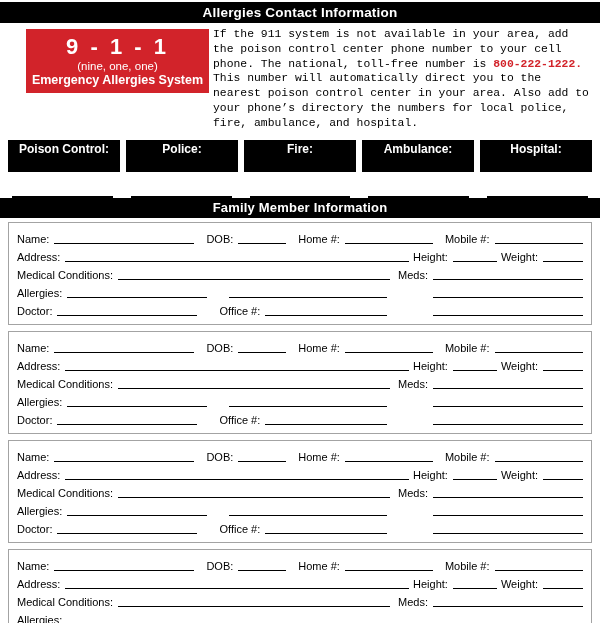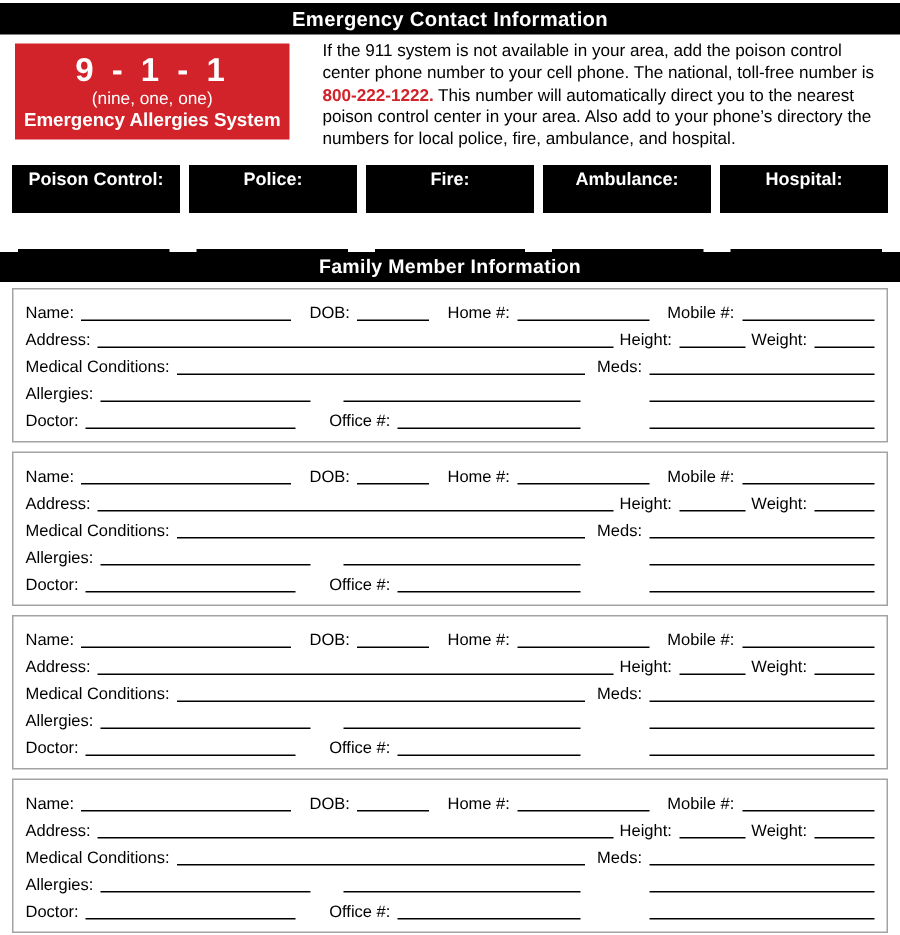--- a/index.html
+++ b/index.html
@@ -10,29 +10,29 @@
   *{box-sizing:border-box;}
   html,body{margin:0;padding:0;}
   body{
     width:600px;height:623px;overflow:hidden;background:#fff;color:#000;
     font-family:"Liberation Sans",sans-serif;
   }
   .bar{background:#000;color:#fff;font-weight:bold;text-align:center;}
   .bar1{margin-top:2px;height:21px;line-height:21px;font-size:13.5px;letter-spacing:.2px;}
   .bar2{height:20px;line-height:20px;font-size:13px;letter-spacing:.2px;}
 
-  .top-row{display:flex;padding:6px 10px 0 10px;gap:22px;}
+  .top-row{display:flex;padding:6px 10px 0 10px;gap:4px;margin-left:16px;}
   .badge{
     width:183px;height:64px;flex-shrink:0;background:var(--red);color:#fff;
     display:flex;flex-direction:column;justify-content:center;align-items:center;text-align:center;
   }
   .badge-number{font-size:22px;font-weight:bold;letter-spacing:3px;line-height:25px;}
   .badge-words{font-size:11.5px;font-weight:normal;line-height:14px;}
   .badge-system{font-size:12.5px;font-weight:bold;line-height:15px;}
-  .para{flex:1;font-size:11.4px;line-height:14.8px;margin-top:-2px;}
+  .para{flex:1;font-size:11.4px;line-height:14.8px;margin-top:-2px;font-family:Liberation Mono, monospace;}
   .para .phone{color:var(--red);font-weight:bold;}
 
   .contact-row{display:flex;gap:6px;padding:0 8px;margin-top:9px;}
   .contact-label{
     flex:1;background:#000;color:#fff;font-weight:bold;font-size:12px;
     height:32px;line-height:18px;text-align:center;
   }
   .contact-lines{display:flex;gap:18px;padding:0 12px;margin-top:24px;}
   .contact-line{flex:1;height:2px;border-bottom:2px solid var(--line);}
 
@@ -53,21 +53,21 @@
   .grow{flex:1;}
   .ml12{margin-left:12px;}
   .ml14{margin-left:22px;}
   .ml10{margin-left:4px;}
   .ml8{margin-left:8px;}
   .mr46{margin-right:46px;}
 </style>
 </head>
 <body>
 
-<div class="bar bar1">Emergency Contact Information</div>
+<div class="bar bar1">Allergies Contact Information</div>
 
 <div class="top-row">
   <div class="badge">
     <div class="badge-number">9 - 1 - 1</div>
     <div class="badge-words">(nine, one, one)</div>
     <div class="badge-system">Emergency Allergies System</div>
   </div>
   <div class="para">
     <span>If the 911 system is not available in your area, add the poison control center phone number to your cell phone. The national, toll-free number is </span><span class="phone">800-222-1222.</span><span> This number will automatically direct you to the nearest poison control center in your area. Also add to your phone’s directory the numbers for local police, fire, ambulance, and hospital.</span>
   </div>

